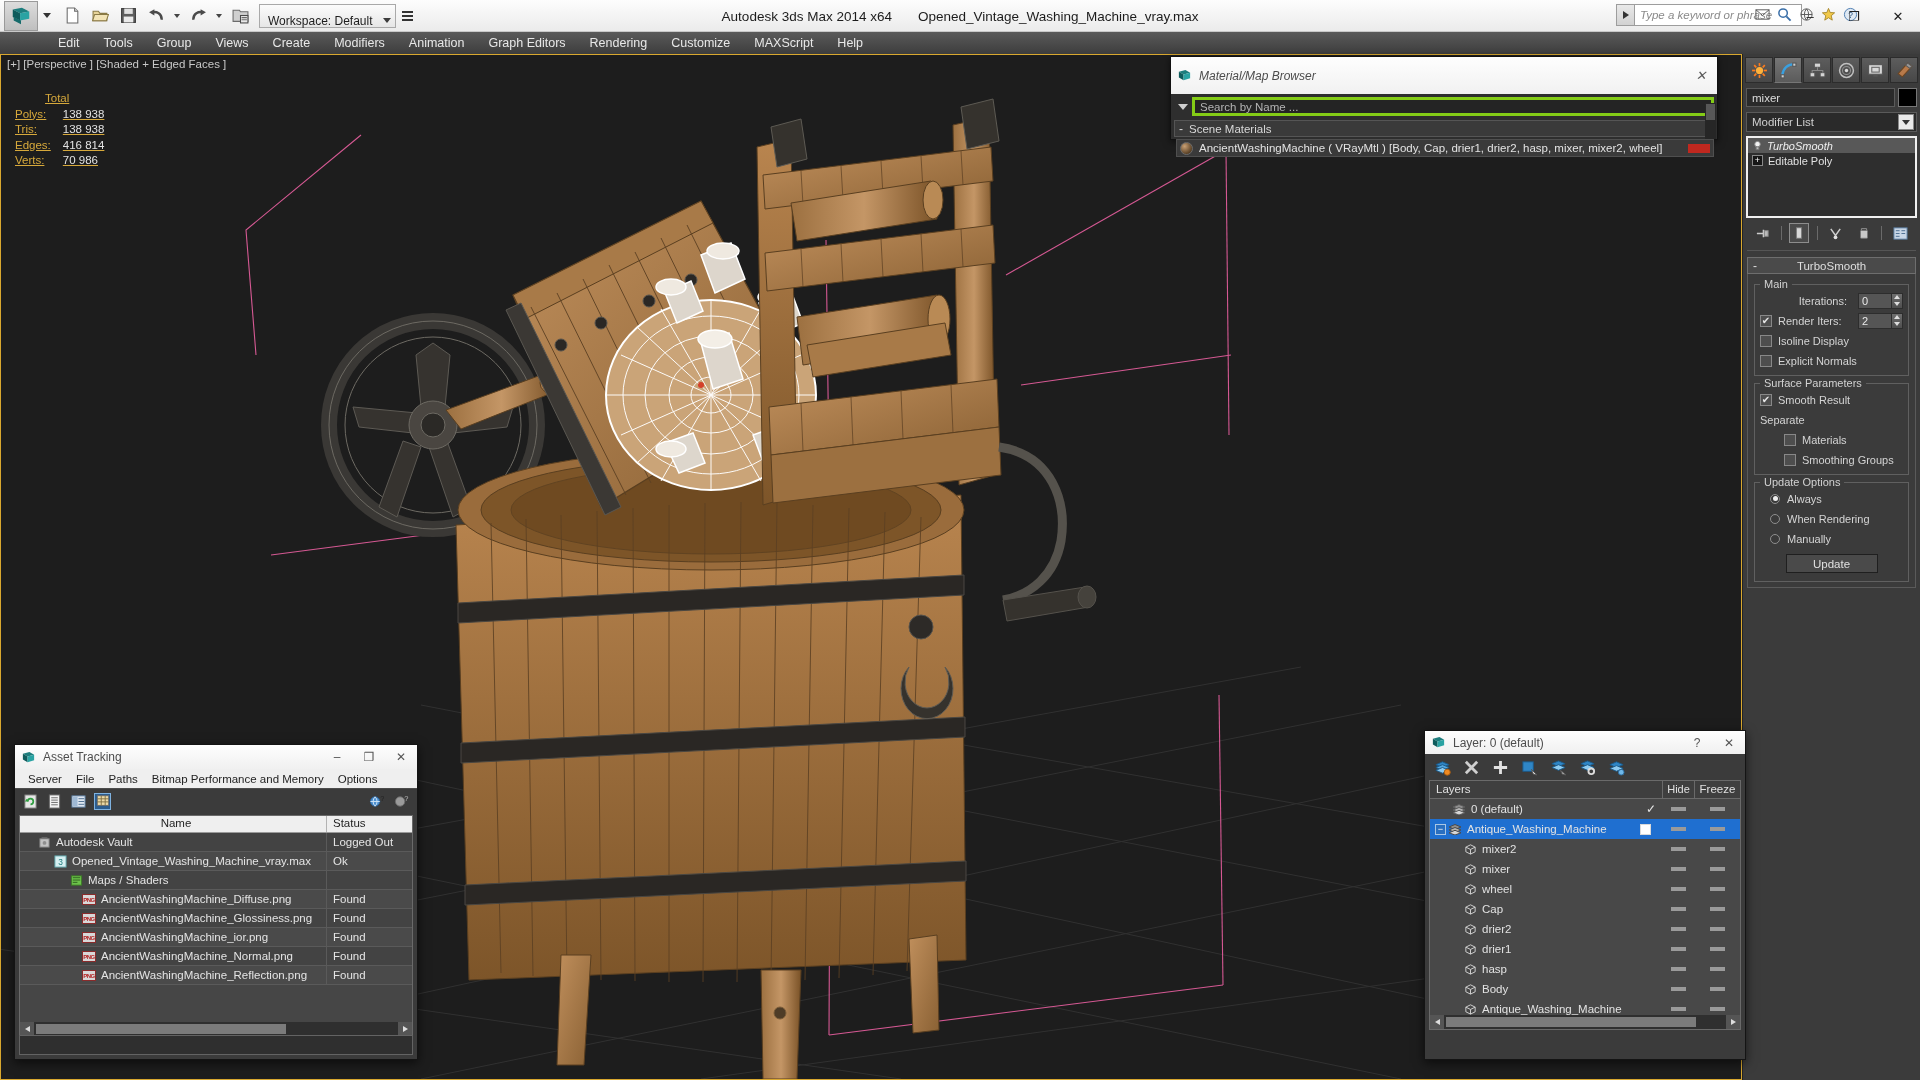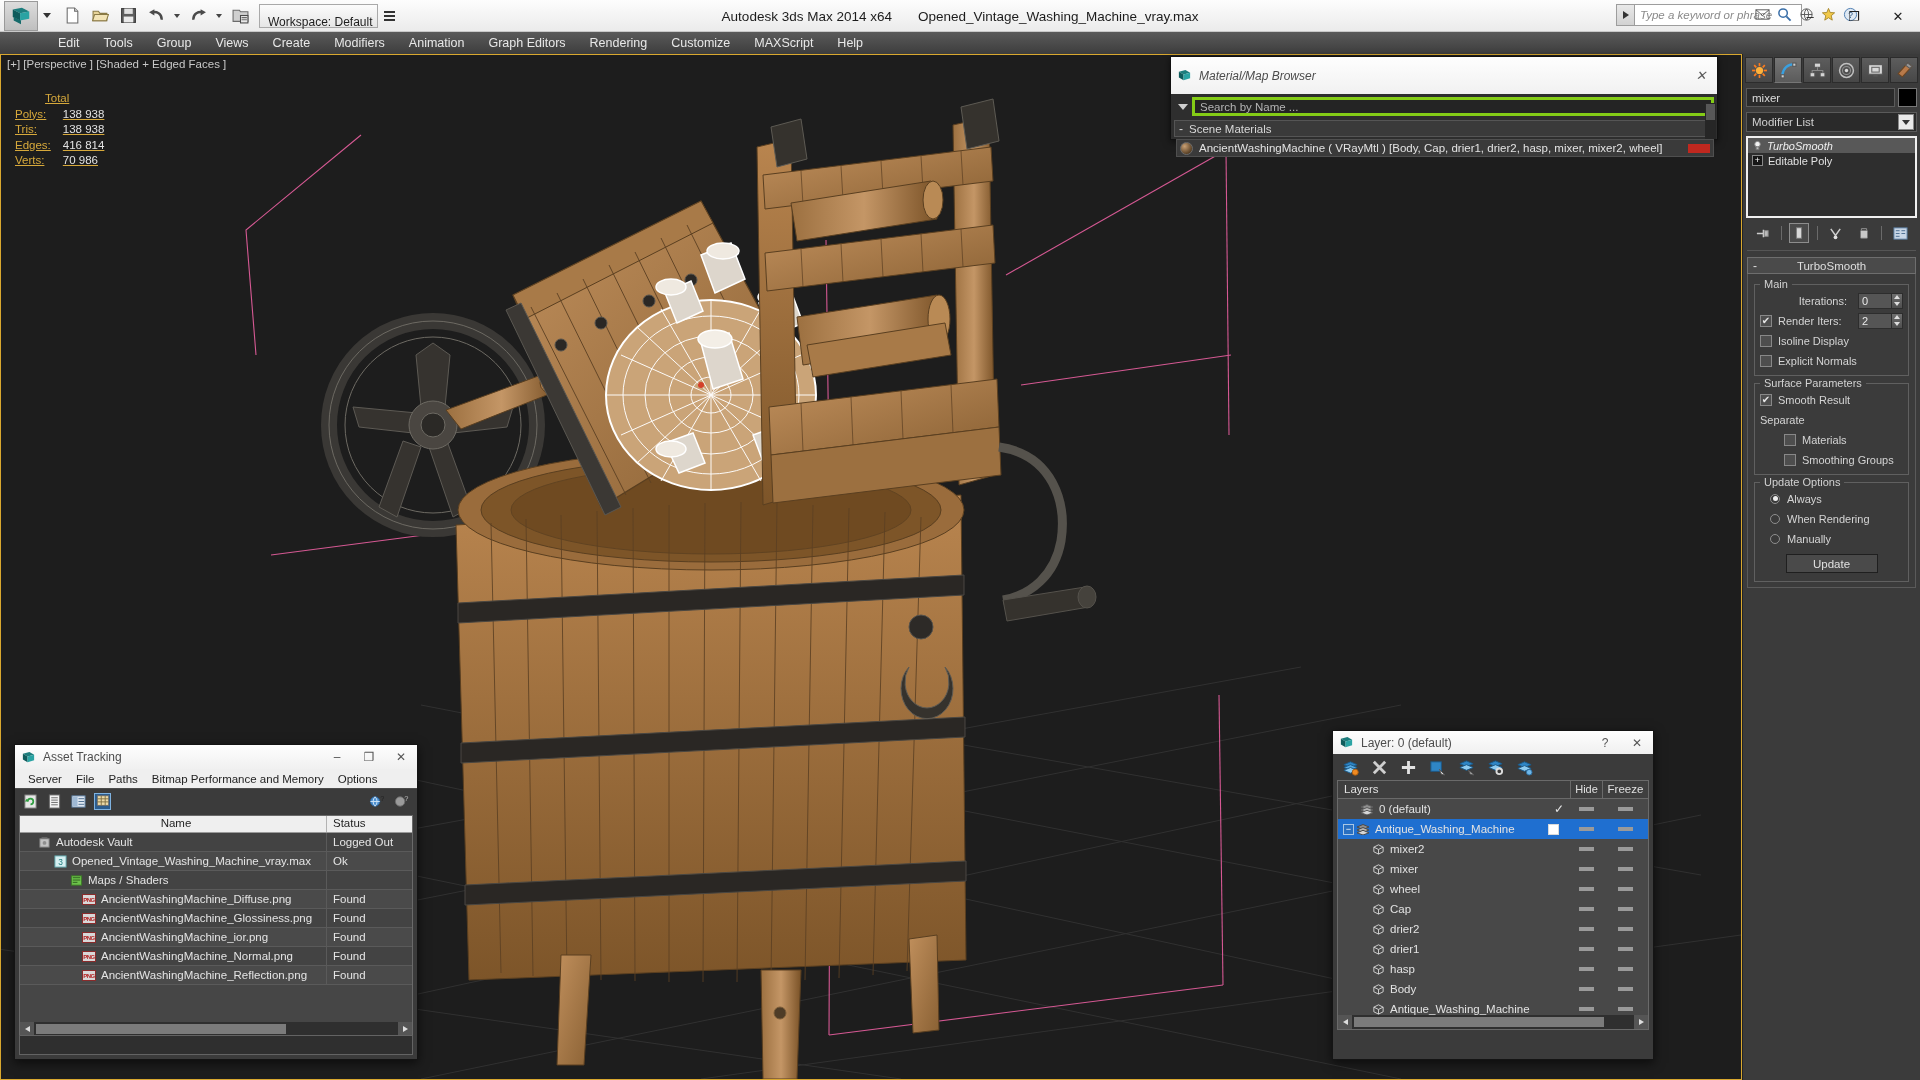--- a/index.html
+++ b/index.html
@@ -18,21 +18,21 @@
   .logo-caret { width:0;height:0;border-left:4px solid transparent;border-right:4px solid transparent;
      border-top:5px solid #333; margin-left:3px; }
   .qatgroup { display:flex; align-items:center; gap:2px; margin-left:8px; }
   .qbtn { width:26px; height:24px; display:flex; align-items:center; justify-content:center;
     border:1px solid transparent; border-radius:2px; }
   .qbtn svg { width:17px; height:17px; }
   .mini-caret { width:0;height:0;border-left:3.5px solid transparent;border-right:3.5px solid transparent;
      border-top:4px solid #444; margin:0 3px; }
   .wsbox { display:flex; align-items:center; height:24px; border:1px solid #a9a9a9;
     background:linear-gradient(#fcfcfc,#e6e6e6); padding:10px 4px 0 8px; margin-left:6px;
-    font-size:12px; color:#1d1d1d; gap:10px;flex-direction:column; }
+    font-size:12px; color:#1d1d1d; gap:10px; }
   .wsdd { width:0;height:0;border-left:4px solid transparent;border-right:4px solid transparent;
      border-top:5px solid #3b3b3b; }
   .wsbig { width:18px;height:24px; display:flex;align-items:center;justify-content:center; margin-left:3px;}
   .wsbig .bar{width:11px;height:2px;background:#333;margin-bottom:2px;}
   .apptitle { position:absolute; left:0; top:0; width:1920px; height:32px;
     display:flex; align-items:center; justify-content:center; gap:26px;
     font-size:13.5px; color:#1c1c1c; pointer-events:none; }
   .searchwrap { position:absolute; right:118px; top:4px; display:flex; height:22px; align-items:stretch; }
   .searchArrow { width:18px; background:linear-gradient(#e9e9e9,#d2d2d2); border:1px solid #9d9d9d;
      border-right:none; display:flex;align-items:center;justify-content:center; }
@@ -193,21 +193,21 @@
     display:flex; align-items:center; }
   .at-hs .ar { width:14px;height:14px; background:#555; display:flex;align-items:center;justify-content:center;}
   .at-hs .ar i{width:0;height:0;border-top:3.5px solid transparent;border-bottom:3.5px solid transparent;}
   .at-hs .ar.l i{border-right:5px solid #ddd;}
   .at-hs .ar.r i{border-left:5px solid #ddd;}
   .at-hs .tr { height:10px; background:#7b7b7b; margin-left:2px; }
   .at-status { position:absolute; left:4px; bottom:4px; right:4px; height:20px;
     background:#2f2f2f; border:1px solid #636363; }
 
   
-  .ly { position:absolute; left:1332px; top:730px; width:322px; height:330px;
+  .ly { position:absolute; left:1424px; top:730px; width:322px; height:330px;
     background:#3b3b3b; border:1px solid #141414; box-shadow:0 3px 10px rgba(0,0,0,.6); }
   .ly-title { height:23px; background:linear-gradient(#fefefe,#f0f0f0); display:flex; align-items:center;
     padding-left:6px; }
   .ly-title .ic{width:15px;height:15px;margin-right:7px;}
   .ly-title span{font-size:12px;color:#4d4d4d;}
   .ly-wb { margin-left:auto; display:flex; }
   .ly-wb div{width:32px;height:23px;display:flex;align-items:center;justify-content:center;font-size:12px;color:#555;}
   .ly-tb { height:26px; display:flex; align-items:center; padding:0 8px; gap:11px; }
   .ly-tb .ti { width:18px;height:18px; display:flex;align-items:center;justify-content:center; }
   .ly-grid { margin:0 4px; border:1px solid #6a6a6a; background:#484848; height:250px; position:relative; overflow:hidden;}

